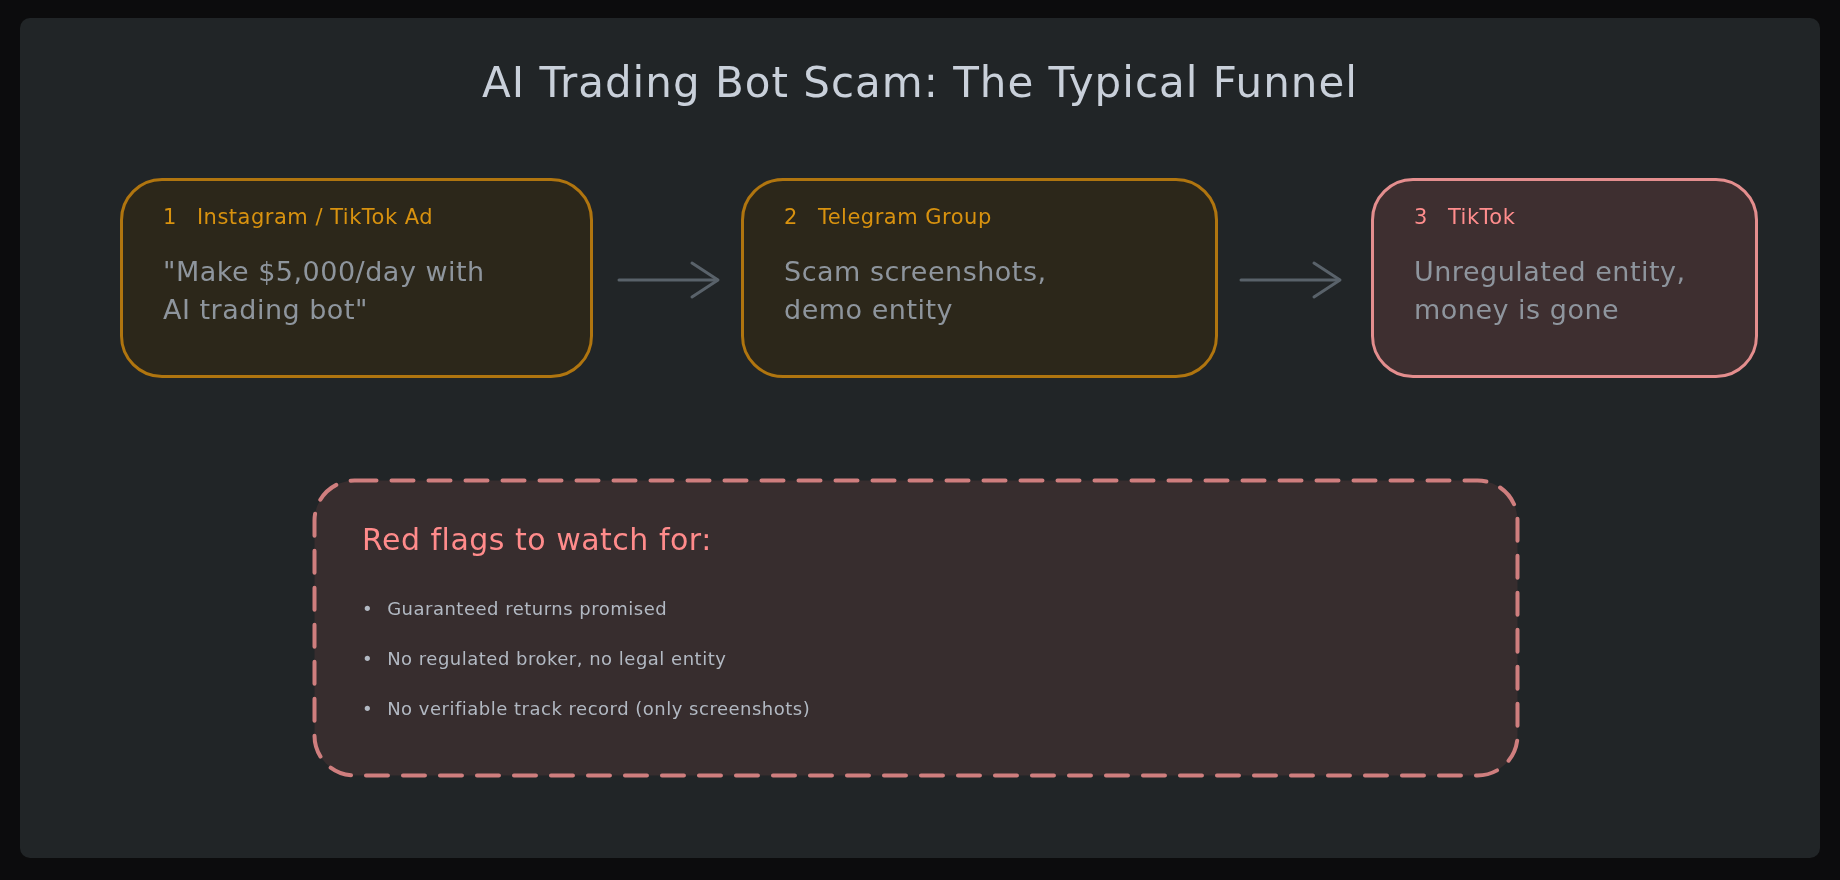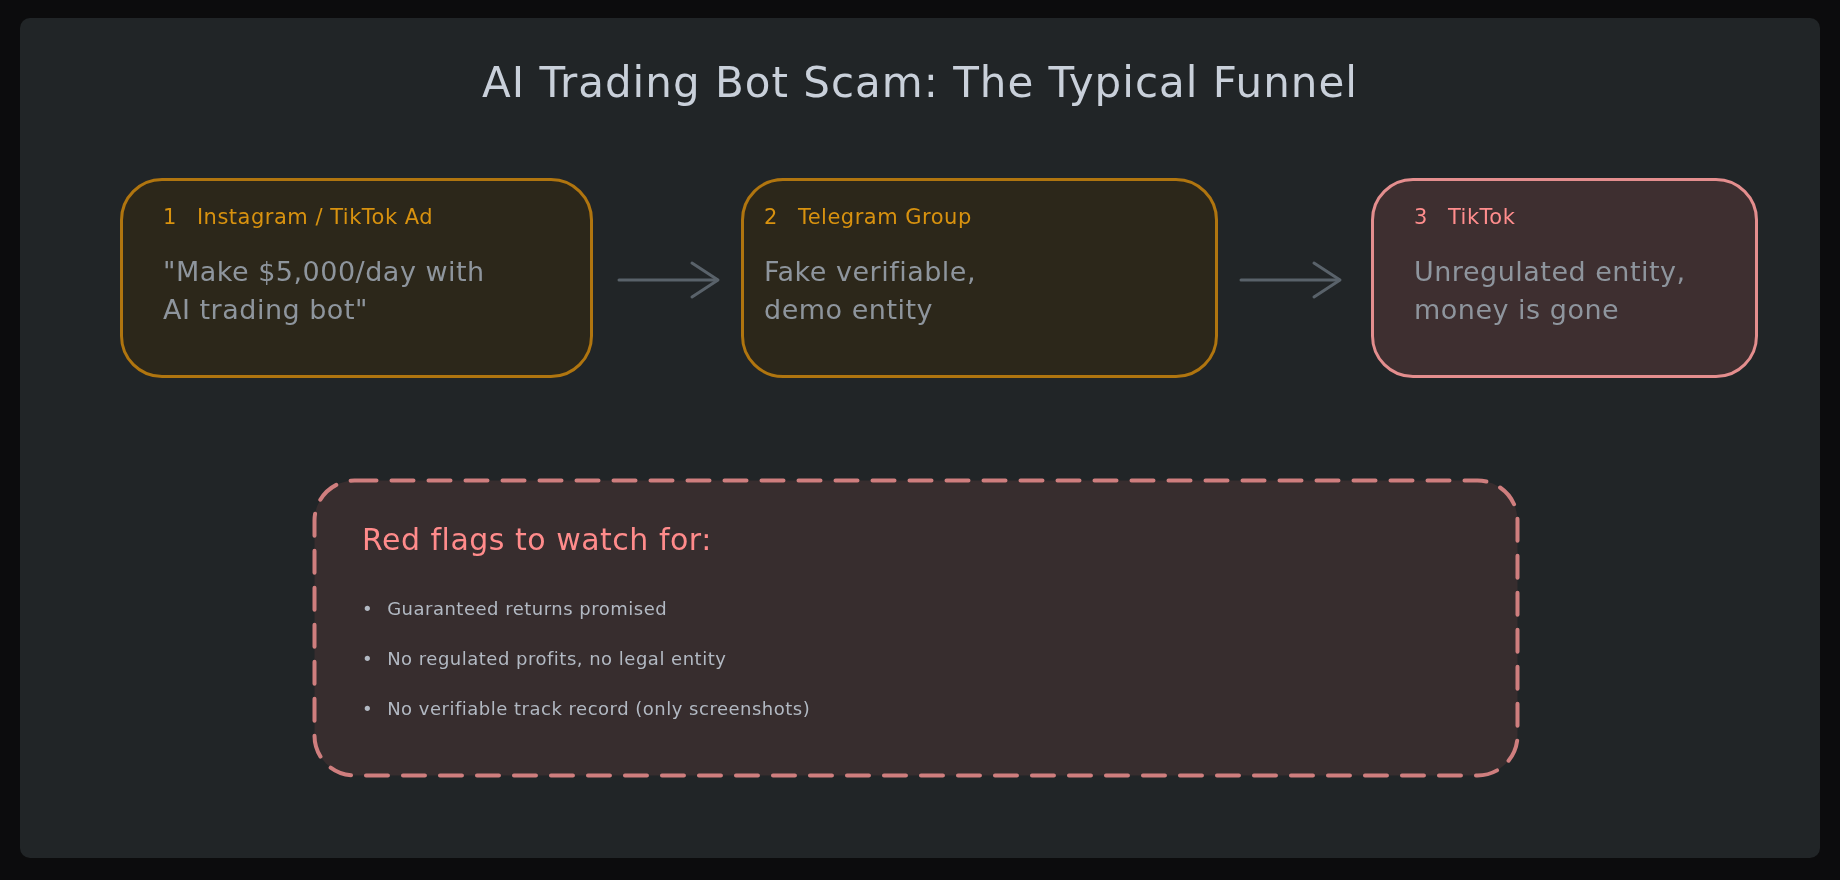--- a/index.html
+++ b/index.html
@@ -67,21 +67,21 @@
     line-height: 38px;
     letter-spacing: 0.5px;
     color: var(--body-gray, #8e959d);
   }
   .flow-arrow {
     position: absolute;
     top: 240px;
   }
   .flow-arrow svg { display: block; }
   #box-1 { left: 100px; width: 473px; }
-  #box-2 { left: 721px; width: 477px; padding-left: 20px; }
+  #box-2 { left: 721px; width: 477px; }
   #box-3 { left: 1351px; width: 387px; }
   #arrow-1 { left: 596px; }
   #arrow-2 { left: 1218px; }
   .flags-box {
     position: absolute;
     left: 292px;
     top: 460px;
     width: 1208px;
     height: 300px;
   }
@@ -136,21 +136,21 @@
         <line x1="3" y1="22" x2="100" y2="22" stroke="#59626a" stroke-width="3" stroke-linecap="round"></line>
         <polyline points="76,5 102,22 76,39" fill="none" stroke="#59626a" stroke-width="3" stroke-linecap="round" stroke-linejoin="round"></polyline>
       </svg>
     </div>
 
     <div class="step-box orange" id="box-2">
       <div class="step-title">
         <span class="step-number">2</span><span>Telegram Group</span>
       </div>
       <div class="step-body">
-        <div>Fake verifiable,</div>
+        <div>Scam screenshots,</div>
         <div>demo entity</div>
       </div>
     </div>
 
     <div class="flow-arrow" id="arrow-2">
       <svg width="110" height="44" viewBox="0 0 110 44">
         <line x1="3" y1="22" x2="100" y2="22" stroke="#59626a" stroke-width="3" stroke-linecap="round"></line>
         <polyline points="76,5 102,22 76,39" fill="none" stroke="#59626a" stroke-width="3" stroke-linecap="round" stroke-linejoin="round"></polyline>
       </svg>
     </div>
@@ -169,21 +169,21 @@
       <svg class="flags-border-svg" width="1208" height="300" viewBox="0 0 1208 300">
         <rect x="2.5" y="2.5" width="1203" height="295" rx="40" ry="40" fill="#372d2e" stroke="#cf7e7e" stroke-width="4" stroke-dasharray="22 15" stroke-linecap="round"></rect>
       </svg>
       <div class="flags-content">
         <div class="flags-title">Red flags to watch for:</div>
         <ul class="flags-list">
           <li>
             <span class="bullet-dot">•</span><span>Guaranteed returns promised</span>
           </li>
           <li>
-            <span class="bullet-dot">•</span><span>No regulated profits, no legal entity</span>
+            <span class="bullet-dot">•</span><span>No regulated broker, no legal entity</span>
           </li>
           <li>
             <span class="bullet-dot">•</span><span>No verifiable track record (only screenshots)</span>
           </li>
         </ul>
       </div>
     </div>
 
   </div>
 </div>

